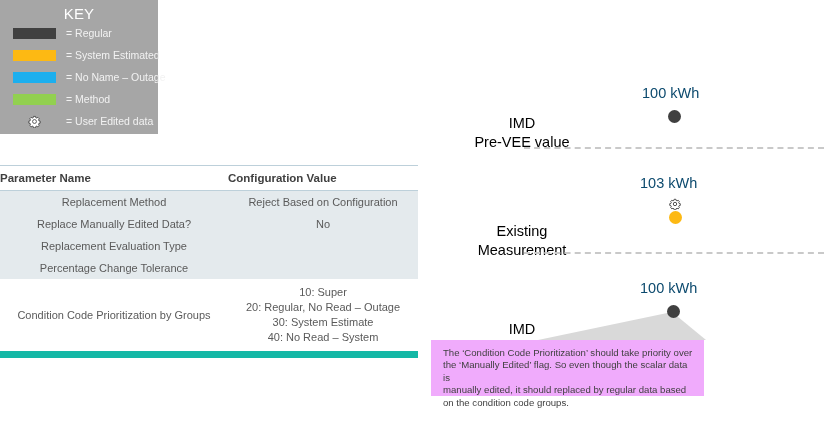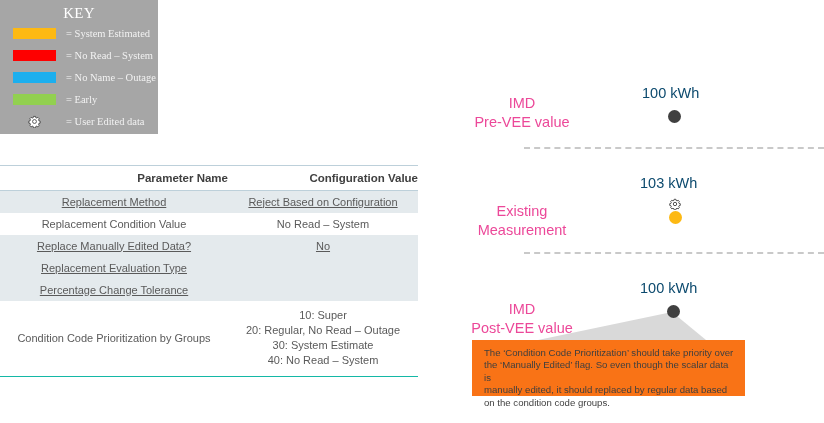--- a/index.html
+++ b/index.html
@@ -9,21 +9,20 @@
     background: #ffffff;
     font-family: "Liberation Sans", sans-serif;
     overflow: hidden;
   }
   #root { position: relative; width: 824px; height: 423px; background:#fff; }
 
   
   #key-box {
     position: absolute; left: 0; top: 0; width: 158px; height: 134px;
     background: #a6a6a6;
-    font-family: Liberation Serif, serif;
   }
   #key-title {
     text-align: center; color: #ffffff; font-size: 15px;
     padding-top: 5px; letter-spacing: .2px;
   }
   .key-row {
     display: flex; align-items: center; height: 22px; padding-left: 13px;
   }
   .key-swatch {
     width: 43px; height: 11px; flex: none;
@@ -36,94 +35,94 @@
     margin-left: 10px; font-size: 10.5px; color: #f2f2f2; white-space: nowrap;
   }
 
   
   #config-table {
     position: absolute; left: 0; top: 165px; width: 418px;
     border-collapse: collapse;
   }
   #config-table thead th {
     font-size: 11.5px; color: #404040; font-weight: bold;
-    padding: 6px 0 6px 0; text-align: right;
+    padding: 6px 0 6px 0; text-align: left;
     border-top: 1px solid #bdd0da; border-bottom: 1px solid #bdd0da;
     background: #ffffff;
   }
   #config-table td {
     font-size: 11px; color: #5a5a5a; text-align: center;
     padding: 4px 4px; height: 22px; vertical-align: middle;
   }
-  #config-table tbody tr.shade td { background: #e4eaed; text-decoration: underline; }
+  #config-table tbody tr.shade td { background: #e4eaed; }
   #config-table tbody tr.plain td { background: #ffffff; }
   #config-table tbody tr.tall td { height: 76px; }
   #config-table td.multi { line-height: 15px; }
-  #config-table tbody tr:last-child td { border-bottom: 1px solid #14b8a6; }
+  #config-table tbody tr:last-child td { border-bottom: 7px solid #14b8a6; }
   .col-param { width: 228px; }
   .col-value { width: 190px; }
 
   
   #diagram { position: absolute; left: 418px; top: 0; width: 406px; height: 423px; }
 
   .stage-label {
     position: absolute; text-align: center; font-size: 14.5px;
-    color: #ec4899; line-height: 19px; white-space: nowrap;
+    color: #000000; line-height: 19px; white-space: nowrap; margin-top: 20px;
   }
   .value-label {
     position: absolute; font-size: 14.5px; color: #0c4a6e; white-space: nowrap;
   }
   .dot {
     position: absolute; width: 13px; height: 13px; border-radius: 50%;
   }
   .dot-dark { background: #404040; }
   .dot-amber { background: #fdb913; }
   .dashline {
     position: absolute; height: 0; border-top: 2px dashed #c9c9c9;
   }
   .gear-mark { position: absolute; }
 
   
   #callout-pointer { position: absolute; left: 0; top: 0; }
   #callout-box {
     position: absolute; left: 13px; top: 340px; width: 273px; height: 56px;
-    background: #f97316; padding: 7px 10px 0 12px; margin-left: 41px;
+    background: #f0abfc; padding: 7px 10px 0 12px;
   }
   #callout-text {
     font-size: 9.6px; line-height: 12.4px; color: #3f3f3f;
     white-space: pre-line;
   }
 </style>
 </head>
 <body>
 
 <div id="root">
 
   <div id="key-box">
     <div id="key-title">KEY</div>
 
+    <div class="key-row">
+      <span class="key-swatch" style="background:#404040"></span>
+      <span class="key-label">= Regular</span>
+    </div>
 
     <div class="key-row">
       <span class="key-swatch" style="background:#fdb913"></span>
       <span class="key-label">= System Estimated</span>
     </div>
 
-    <div class="key-row">
-      <span class="key-swatch" style="background:#fe0000"></span>
-      <span class="key-label">= No Read – System</span>
-    </div>
 
     <div class="key-row">
       <span class="key-swatch" style="background:#1cafee"></span>
       <span class="key-label">= No Name – Outage</span>
     </div>
 
     <div class="key-row">
       <span class="key-swatch" style="background:#92d050"></span>
-      <span class="key-label">= Early</span>
+      <span class="key-label">= Method</span>
     </div>
 
     <div class="key-row">
       <span class="key-gear-wrap">
         <svg width="13" height="13" viewBox="0 0 24 24" aria-hidden="true">
           <path fill="#ffffff" stroke="#333333" stroke-width="1.4" d="M13.8 2.6h-3.6l-.5 2.3-1.9.8-2-1.3-2.5 2.5 1.3 2-0.8 1.9-2.3.5v3.6l2.3.5.8 1.9-1.3 2 2.5 2.5 2-1.3 1.9.8.5 2.3h3.6l.5-2.3 1.9-.8 2 1.3 2.5-2.5-1.3-2 .8-1.9 2.3-.5v-3.6l-2.3-.5-.8-1.9 1.3-2-2.5-2.5-2 1.3-1.9-.8z"></path>
           <circle cx="12" cy="12" r="3.6" fill="#ffffff" stroke="#333333" stroke-width="1.4"></circle>
         </svg>
       </span>
       <span class="key-label">= User Edited data</span>
@@ -134,24 +133,20 @@
     <thead>
       <tr>
         <th class="col-param">Parameter Name</th>
         <th class="col-value">Configuration Value</th>
       </tr>
     </thead>
     <tbody>
       <tr class="shade">
         <td>Replacement Method</td>
         <td>Reject Based on Configuration</td>
-      </tr>
-      <tr class="plain">
-        <td>Replacement Condition Value</td>
-        <td>No Read – System</td>
       </tr>
       <tr class="shade">
         <td>Replace Manually Edited Data?</td>
         <td>No</td>
       </tr>
       <tr class="shade">
         <td>Replacement Evaluation Type</td>
         <td></td>
       </tr>
       <tr class="shade">

